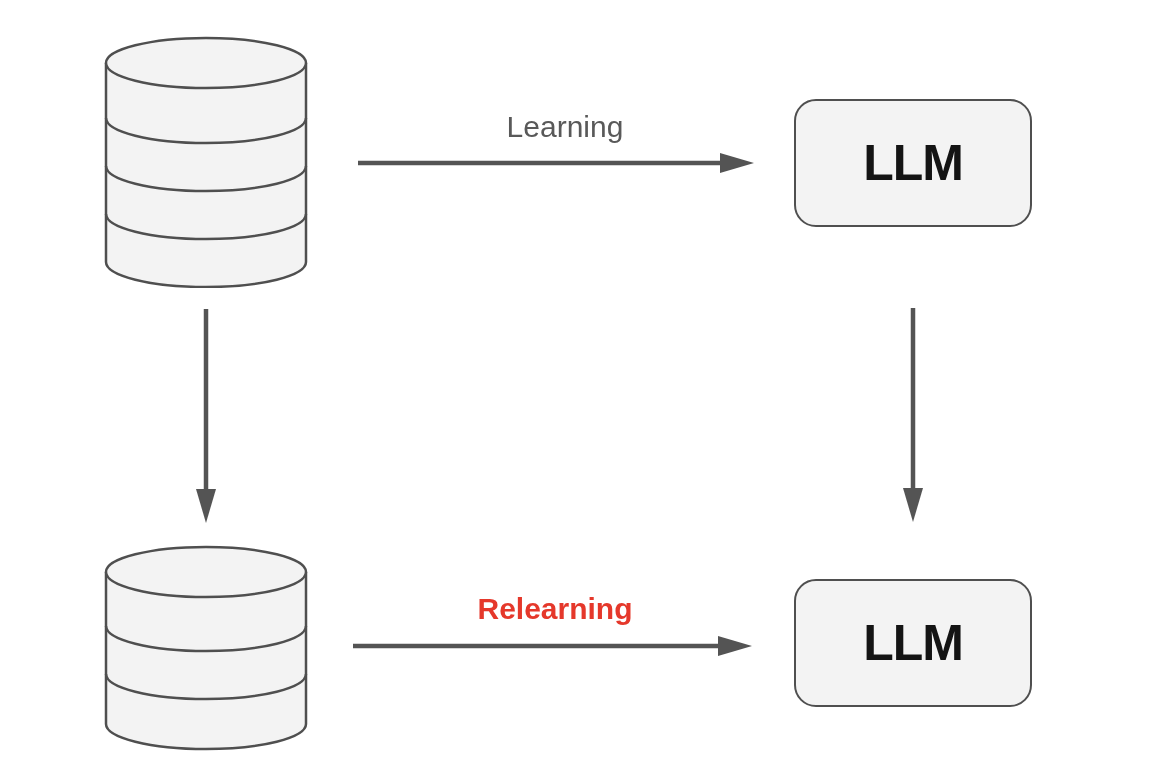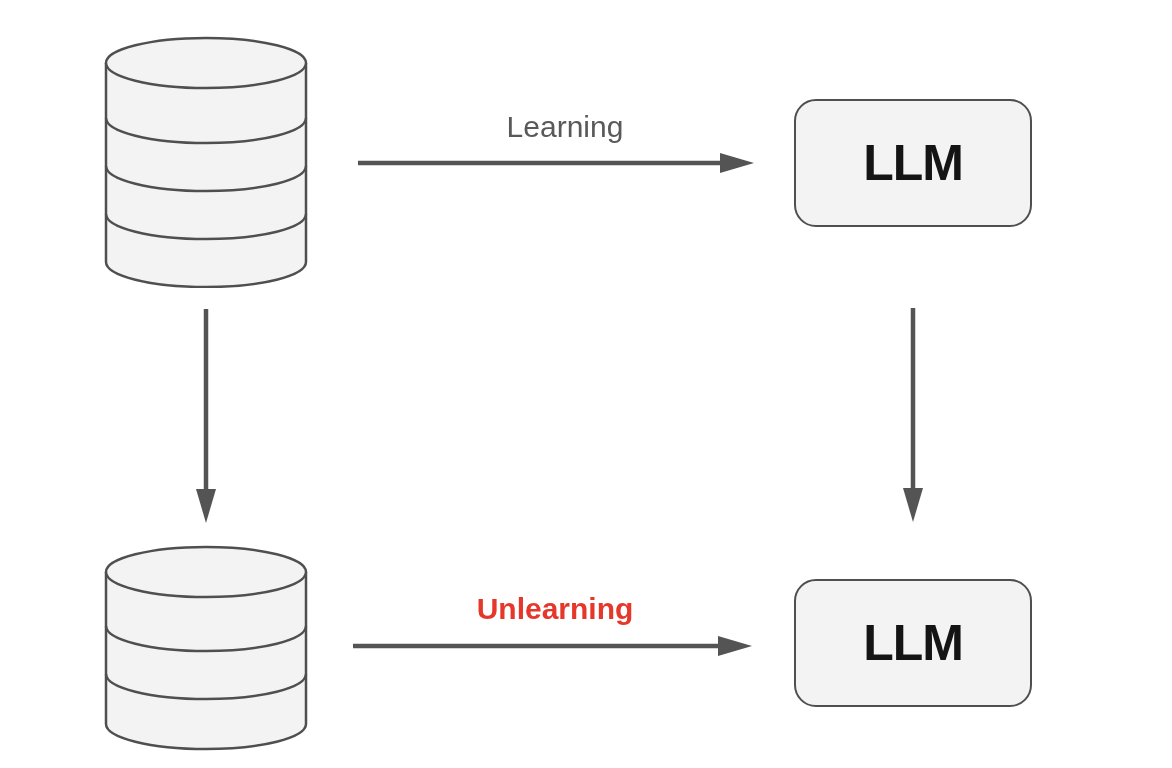--- a/index.html
+++ b/index.html
@@ -93,15 +93,15 @@
 
   <svg class="abs arrow" style="left:353px;top:633px;" width="399" height="26" viewBox="0 0 399 26">
     <line x1="0" y1="13" x2="367" y2="13" stroke="#545454" stroke-width="4.5"></line>
     <polygon points="365,3 399,13 365,23" fill="#545454"></polygon>
   </svg>
 
   <div class="abs edge-label gray" style="left:430px;top:110px;width:270px;">Learning</div>
 
 
 
-  <div class="abs edge-label red" style="left:420px;top:592px;width:270px;">Unlearning</div>
+  <div class="abs edge-label red" style="left:420px;top:592px;width:270px;">Relearning</div>
 
 </div>
 
 </body></html>

